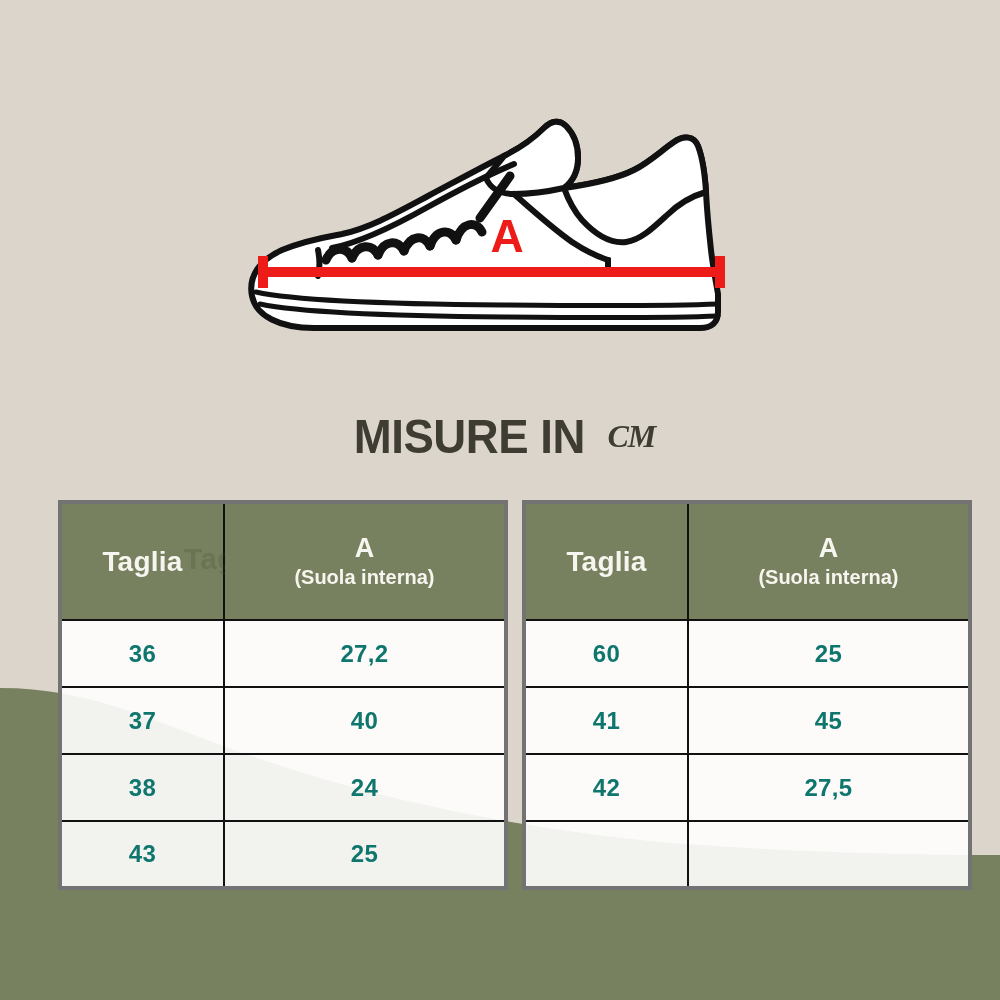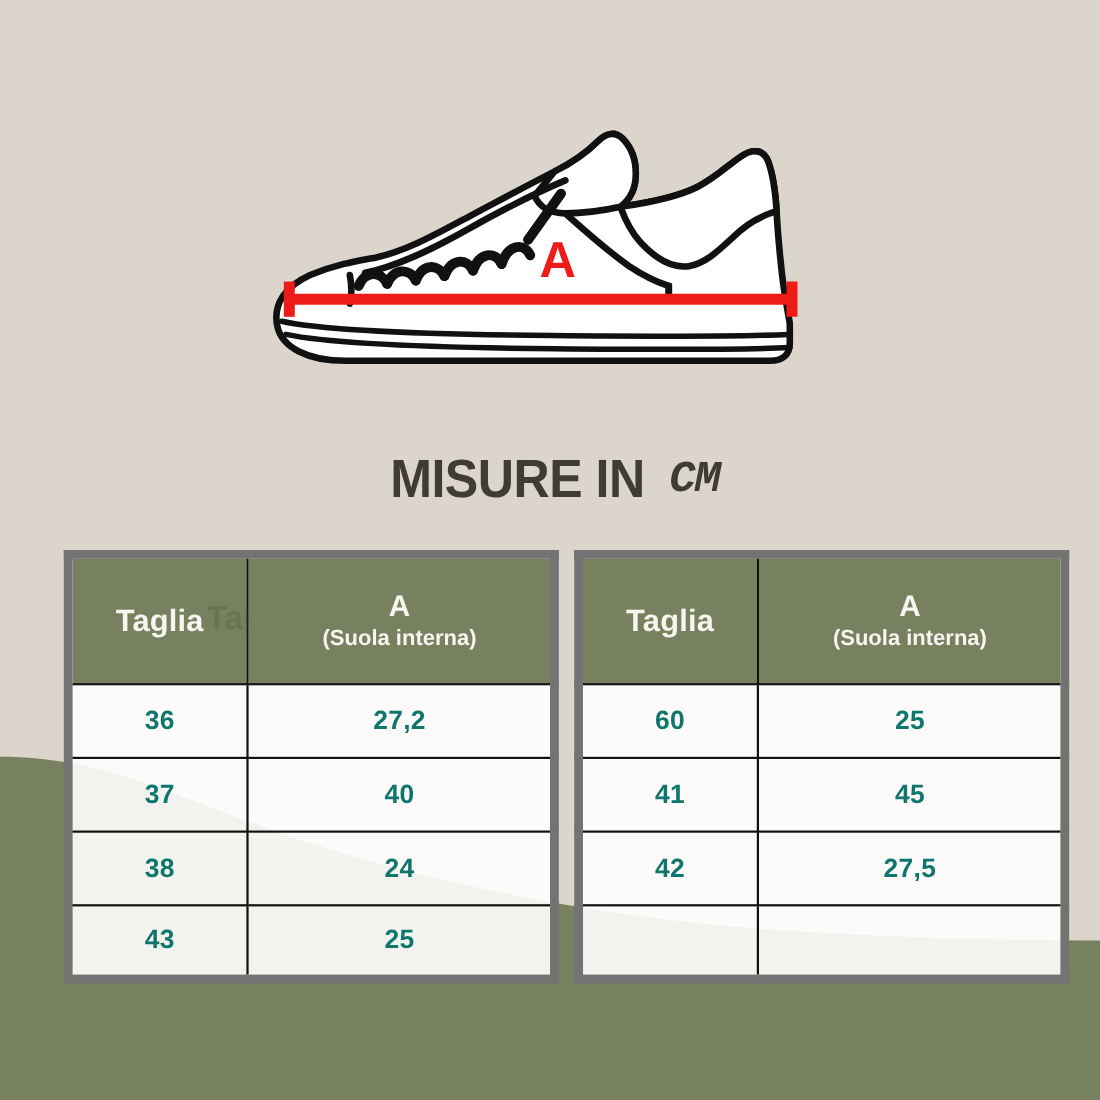--- a/index.html
+++ b/index.html
@@ -45,43 +45,43 @@
     font-family:"Liberation Sans", sans-serif;
     font-weight:bold;
     font-size:49px;
     letter-spacing:-0.5px;
     color:#3E3C33;
     transform:scaleX(0.93);
     display:inline-block;
     vertical-align:middle;
   }
   .title-unit {
-    font-family:Liberation Mono, monospace;
+    font-family:Liberation Serif, serif;
     font-style:italic;
     font-weight:bold;
-    font-size:40px;
+    font-size:32px;
     color:#3E3C33;
     display:inline-block;
     vertical-align:middle;
     margin-left:14px;
     font-variant:small-caps;
     letter-spacing:-1px;
   }
 
   
   .tables {
     position:absolute;
     left:58px; top:500px;
     width:914px; height:386px;
     display:flex;
     gap:14px;
   }
   .size-table {
     flex:1 1 0;
-    border:8px solid #737373;
+    border:4px solid #737373;
     border-collapse:collapse;
     table-layout:fixed;
     height:100%;
     background:transparent;
   }
   .size-table th,
   .size-table td {
     border:2px solid #111111;
     text-align:center;
     vertical-align:middle;

